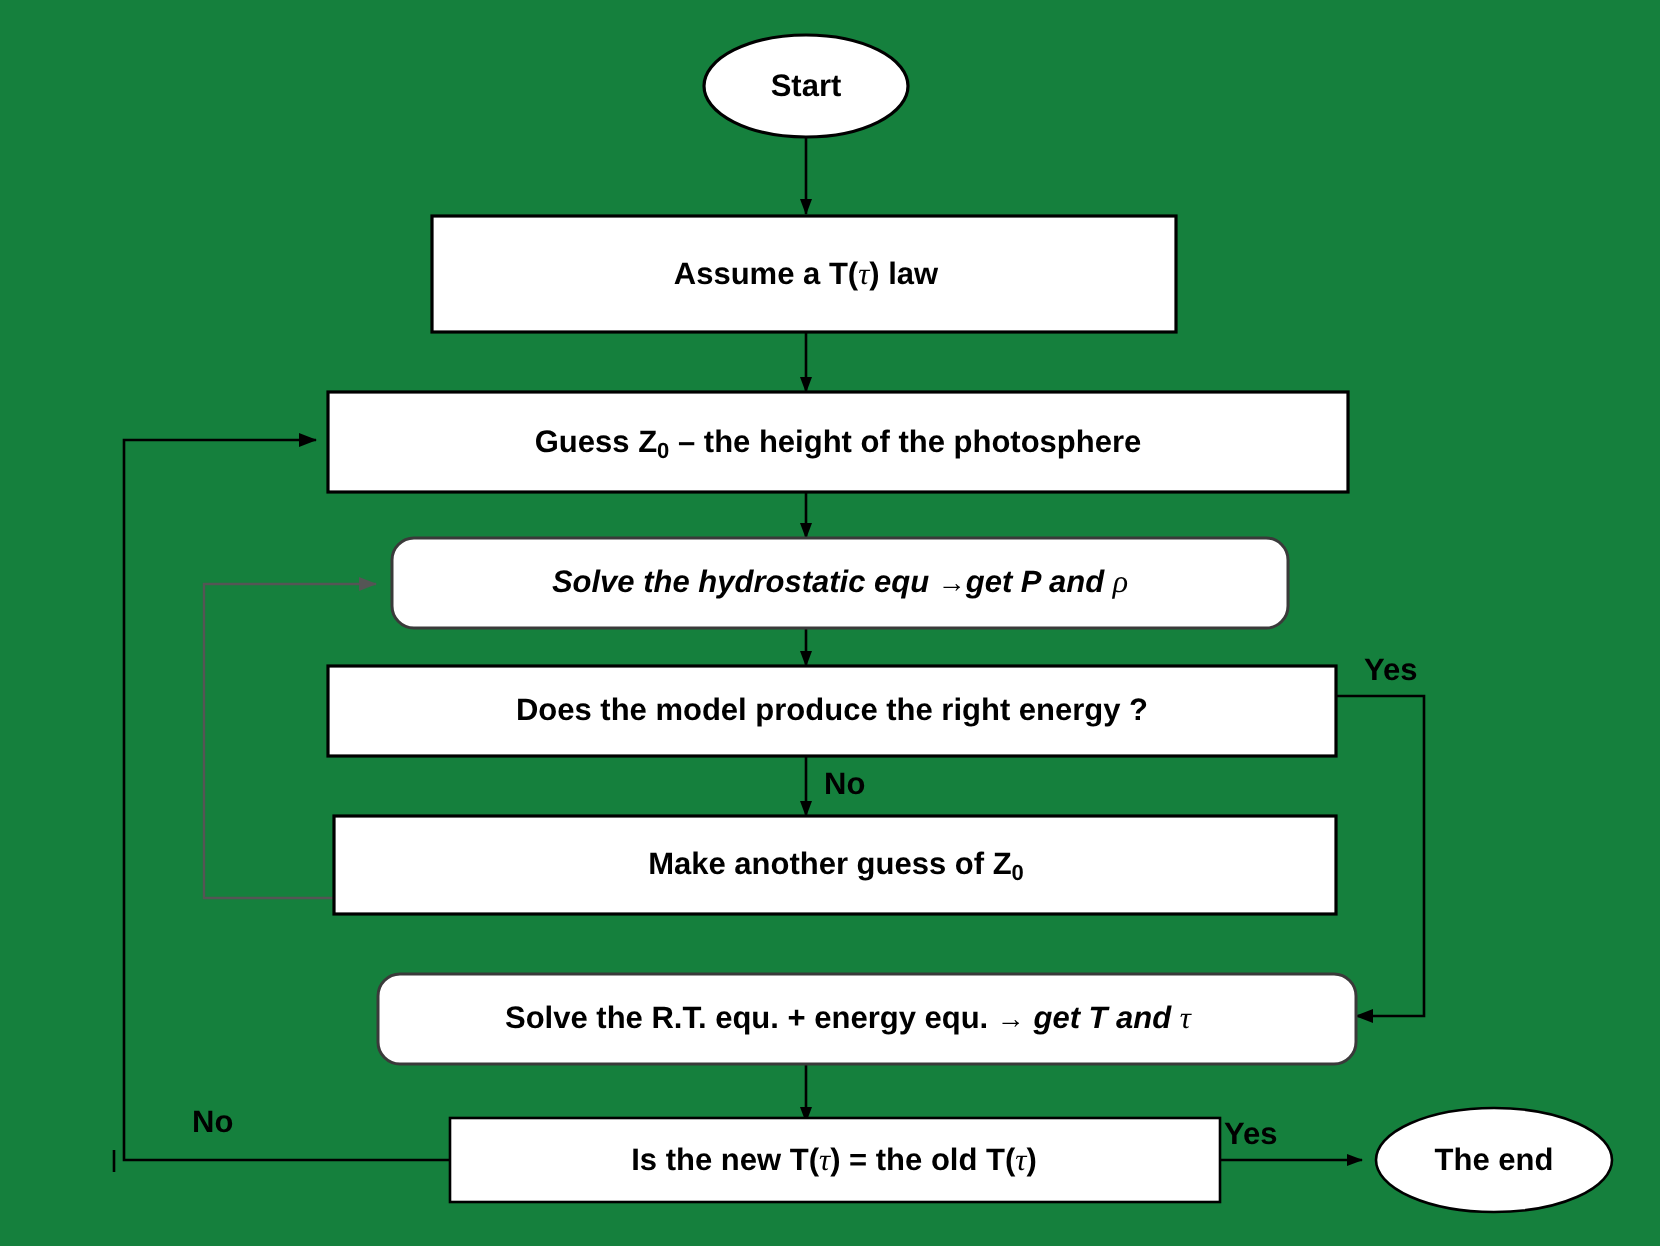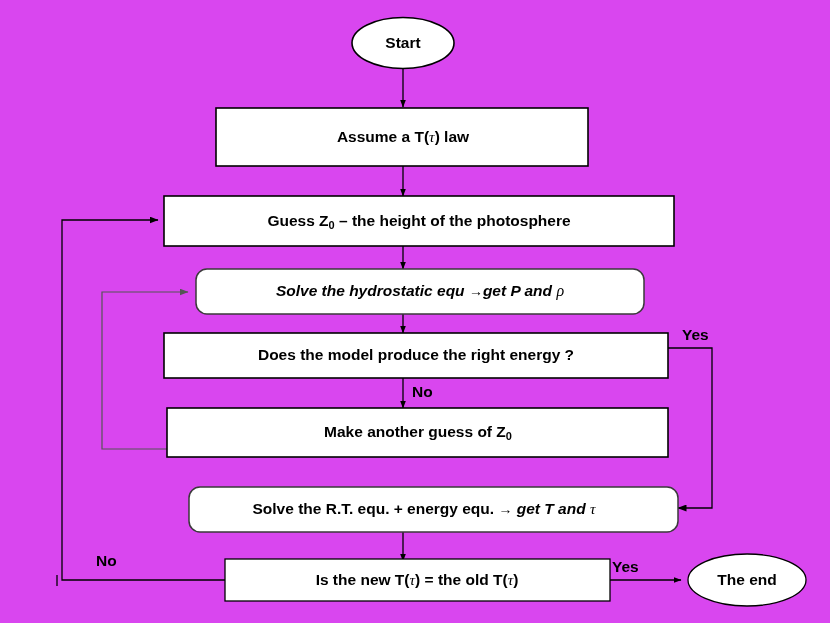--- a/index.html
+++ b/index.html
@@ -10,21 +10,21 @@
   body {
     width: 830px;
     height: 623px;
     font-family: "Liberation Sans", sans-serif;
     overflow: hidden;
   }
   #flowchart-root {
     position: relative;
     width: 830px;
     height: 623px;
-    background: #d946ef;
+    background: #15803d;
   }
   svg.diagram {
     display: block;
     width: 830px;
     height: 623px;
   }
   .node-shape {
     fill: #ffffff;
     stroke: #000000;
     stroke-width: 1.6;

